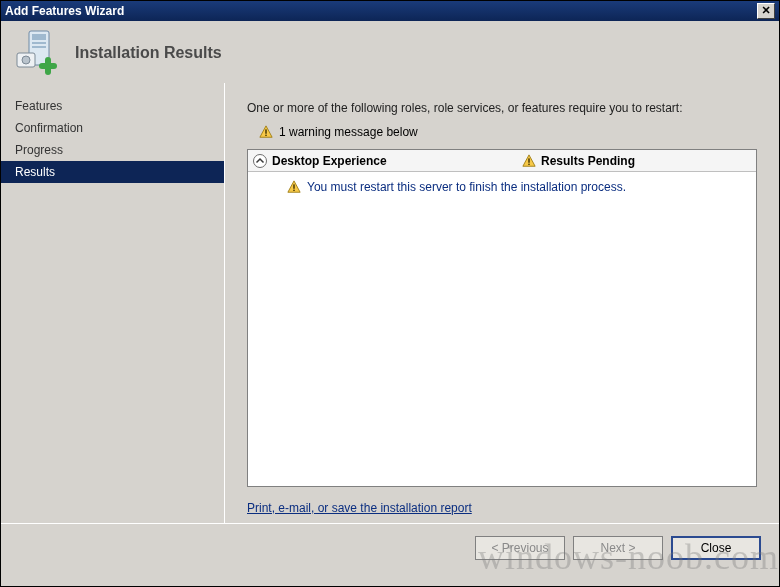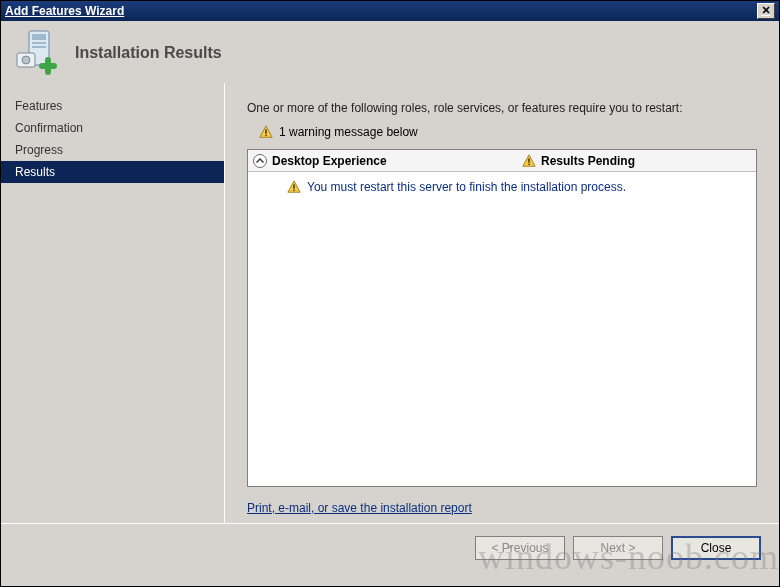--- a/index.html
+++ b/index.html
@@ -18,21 +18,20 @@
     background: linear-gradient(to bottom, #1a3b7a, #0d2556);
     color: #fff;
     height: 20px;
     line-height: 20px;
     padding: 0 4px;
     font-weight: bold;
     font-size: 12px;
     display: flex;
     justify-content: space-between;
     align-items: center;
-    text-decoration: underline;
   }
   .titlebar-close {
     width: 18px;
     height: 16px;
     background: #d6d3ce;
     border: 1px solid #fff;
     border-right-color: #404040;
     border-bottom-color: #404040;
     color: #000;
     font-family: Arial, sans-serif;

